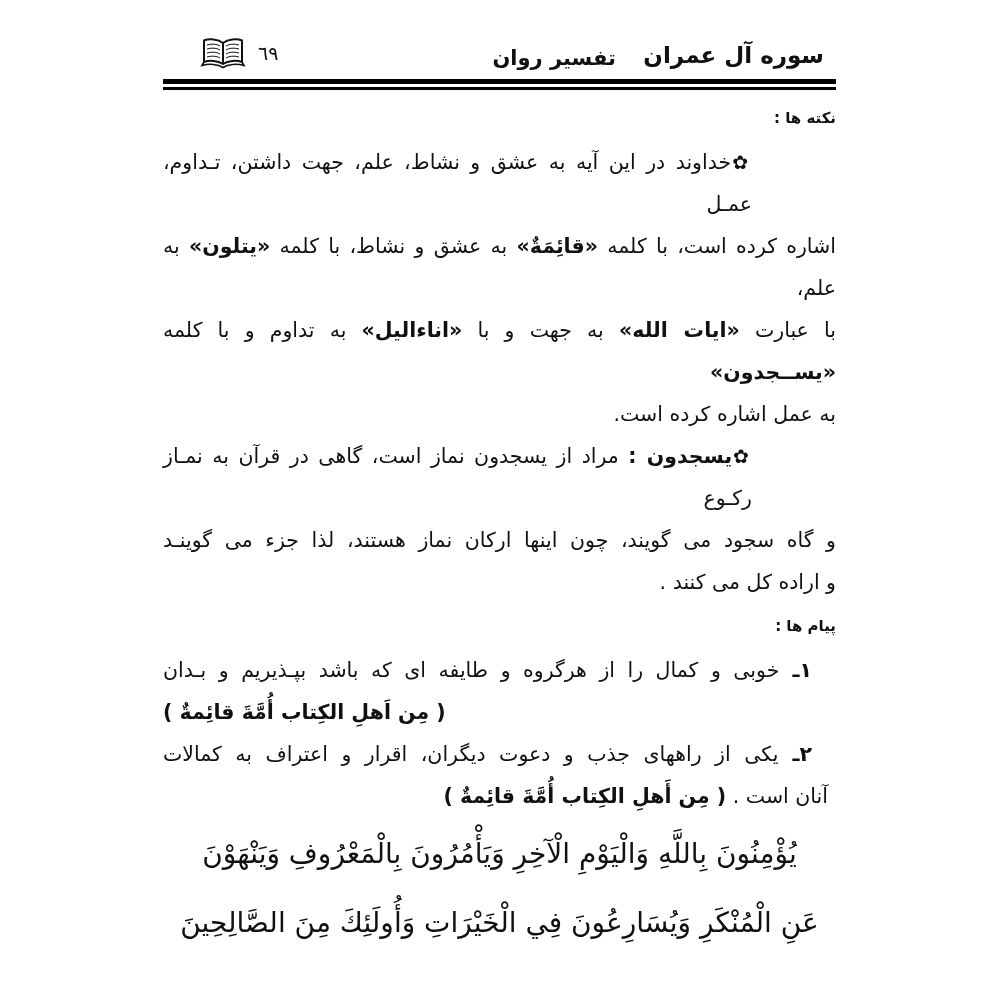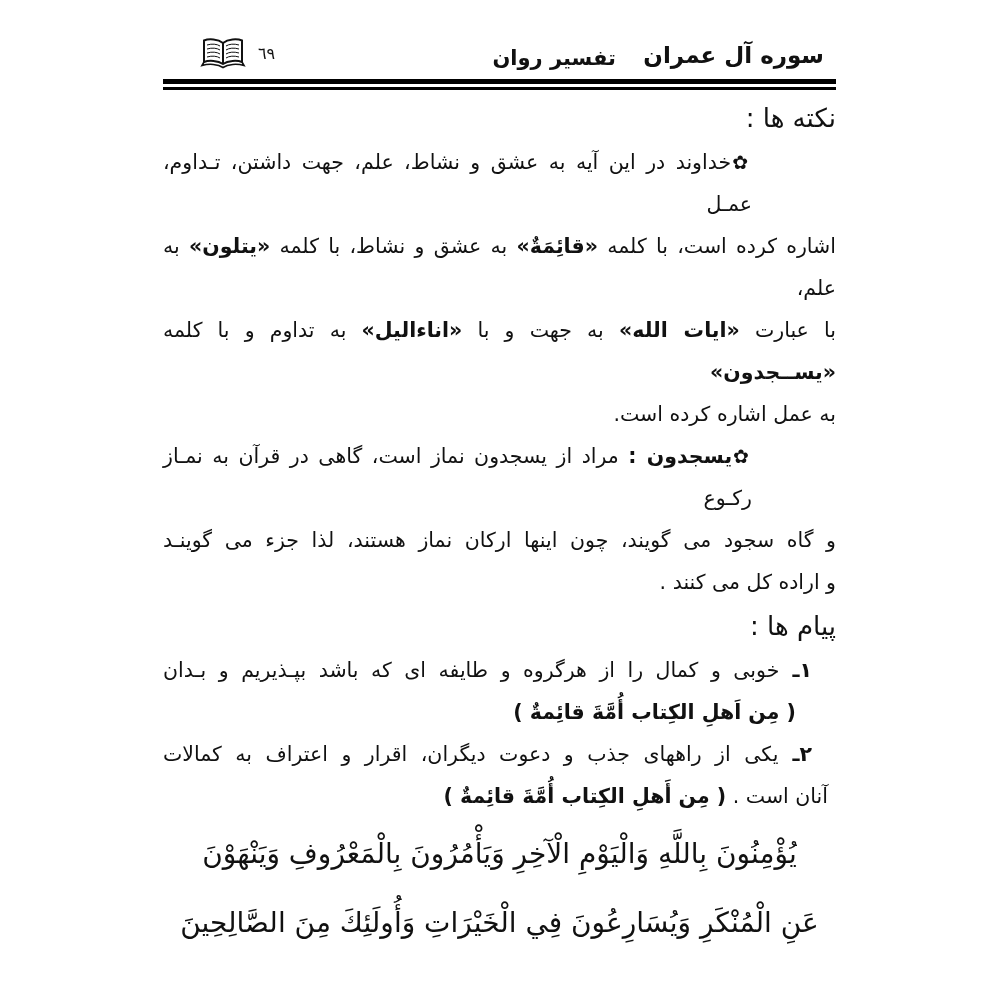--- a/index.html
+++ b/index.html
@@ -11,36 +11,36 @@
     overflow:hidden;
     font-family:"DejaVu Sans",sans-serif;
     color:#111;
     direction:rtl;
   }
   
   .header{position:absolute;top:34px;right:164px;left:160px;height:46px;}
   .h-right{position:absolute;right:12px;top:8px;font-weight:bold;font-size:23px;white-space:nowrap;}
   .h-center{position:absolute;right:220px;top:12px;font-weight:bold;font-size:21px;white-space:nowrap;}
   .h-left{position:absolute;left:40px;top:2px;display:flex;align-items:center;gap:12px;direction:ltr;}
-  .h-page-num{font-size:16px;letter-spacing:2px;}
+  .h-page-num{font-size:19px;letter-spacing:2px;}
   .rule{position:absolute;top:79px;right:164px;left:163px;}
   .rule-thick{height:5px;background:#000;}
   .rule-thin{height:2.5px;background:#000;margin-top:3px;}
   
   .body{
     position:absolute;top:95px;right:164px;left:163px;
     direction:rtl;
   }
   .line{font-size:20.5px;line-height:42px;text-align:right;white-space:normal;}
-  .line.heading{font-weight:normal;font-size:26px;line-height:46px;}
+  .line.heading{font-weight:bold;font-size:15px;line-height:46px;}
   .justify{text-align:justify;text-align-last:justify;}
   .indent-bullet{padding-right:84px;}
   .indent-num{padding-right:24px;}
   .indent-xs{padding-right:8px;}
-  .center-ref{padding-right:40px;text-align:right;}
+  .center-ref{padding-right:40px;text-align:left;}
   .quran{
     font-size:28px;line-height:64px;text-align:right;
     margin:5px 0;text-align-last:center;
   }
   .b{font-weight:bold;margin-top:18px;}
   .florette{font-size:19px;margin-left:1px;}
   .book-icon-svg{display:block;}
 </style>
 </head>
 <body>

